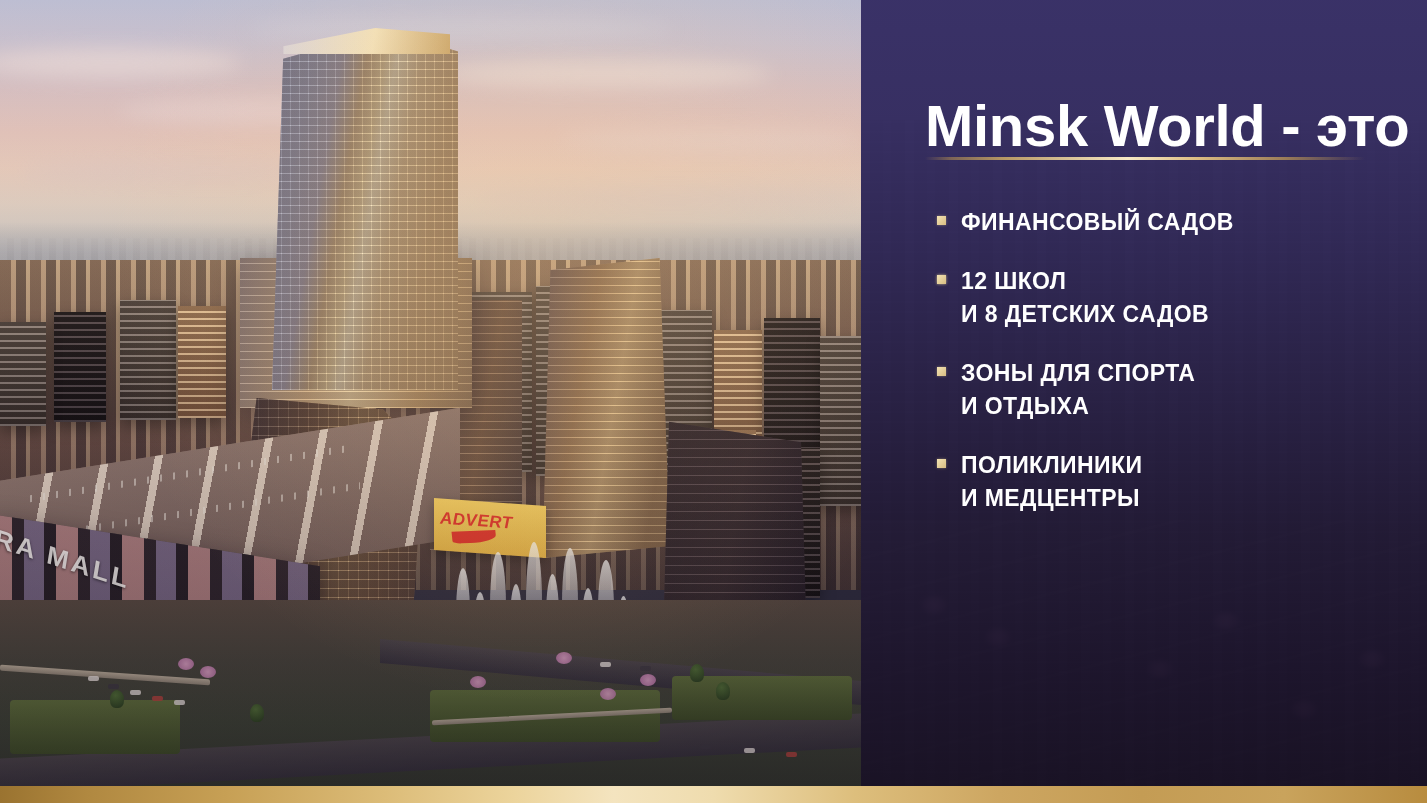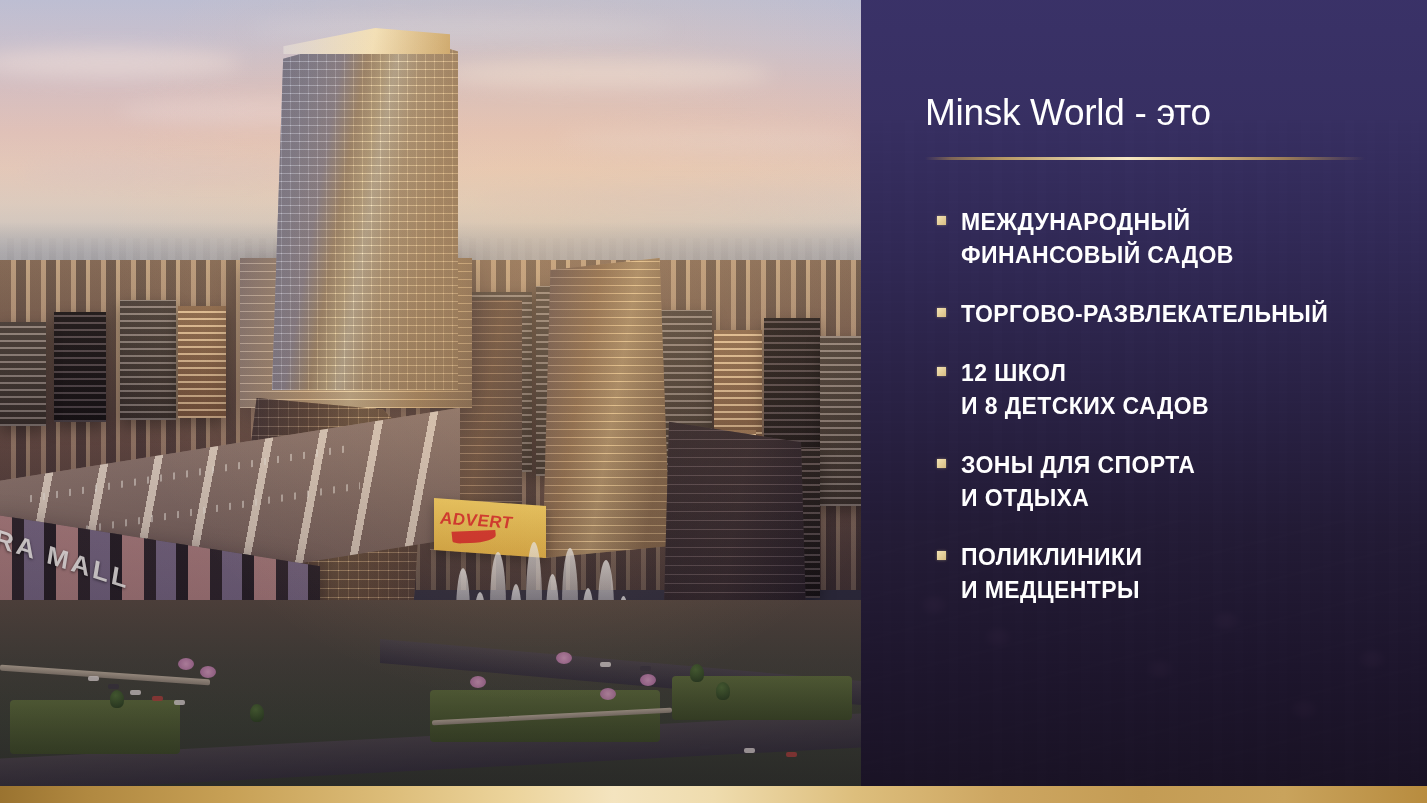--- a/index.html
+++ b/index.html
@@ -314,21 +314,21 @@
         rgba(34,26,52,.91) 66%,
         rgba(28,20,42,.93) 84%,
         rgba(24,17,34,.95) 100%);
   }
 
   .panel-content {
     position:absolute; left:0; top:0; width:566px; height:803px;
   }
   #slide-title {
     position:absolute; left:64px; top:92px;
-    font-size:37px; font-weight:400;
+    font-size:58px; font-weight:700;
     color:#ffffff;
     letter-spacing:-.3px;
     white-space:nowrap;
   }
   #title-divider {
     position:absolute; left:64px; top:157px;
     width:440px; height:3px;
     background:linear-gradient(90deg,
       rgba(196,154,82,0) 0%,
       rgba(184,146,80,.55) 6%,
@@ -508,27 +508,25 @@
     <div class="panel-overlay"></div>
 
     <div class="panel-content">
       <div id="slide-title">Minsk World - это</div>
       <div id="title-divider"></div>
 
       <div id="bullet-list">
 
         <div class="bullet-item">
           <span class="bullet-marker"></span>
-          <span class="bullet-line">МЕЖДУНАРОДНЫЙ</span>
           <span class="bullet-line">ФИНАНСОВЫЙ САДОВ</span>
         </div>
 
         <div class="bullet-item">
           <span class="bullet-marker"></span>
-          <span class="bullet-line">ТОРГОВО-РАЗВЛЕКАТЕЛЬНЫЙ</span>
         </div>
 
         <div class="bullet-item">
           <span class="bullet-marker"></span>
           <span class="bullet-line">12 ШКОЛ</span>
           <span class="bullet-line">И 8 ДЕТСКИХ САДОВ</span>
         </div>
 
         <div class="bullet-item">
           <span class="bullet-marker"></span>

